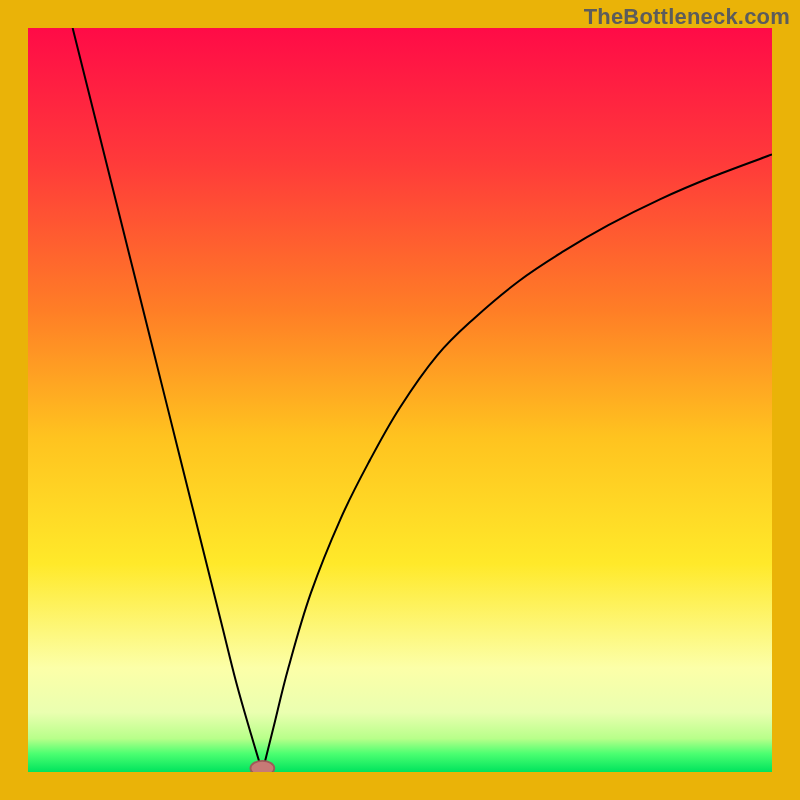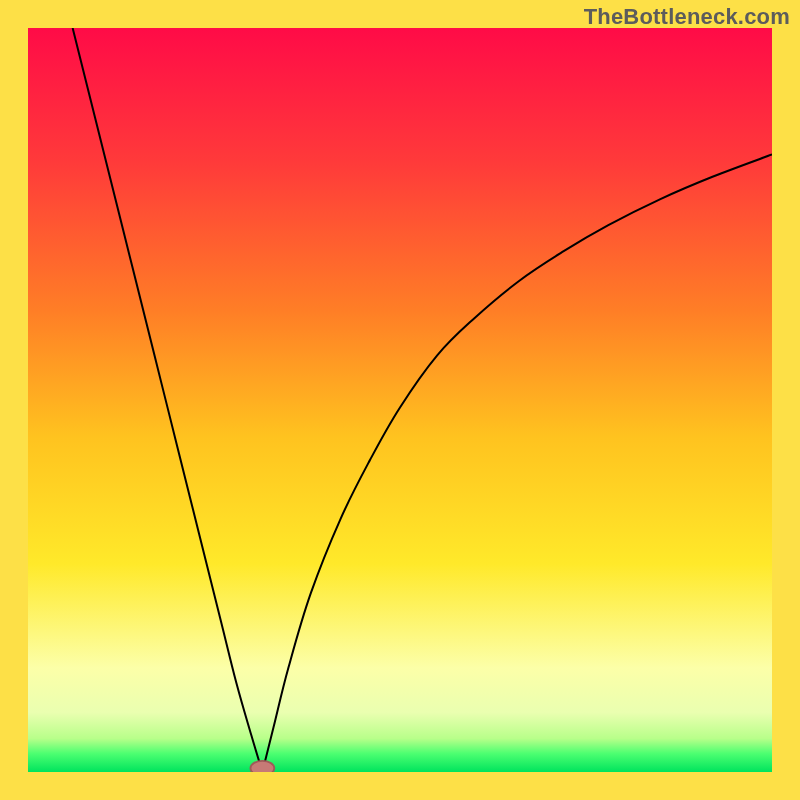--- a/index.html
+++ b/index.html
@@ -10,21 +10,21 @@
     background: #000;
     font-family: Arial, Helvetica, sans-serif;
     overflow: hidden;
   }
   .frame {
     position: absolute;
     left: 0;
     top: 0;
     width: 800px;
     height: 800px;
-    background: #fde047;
+    background: #eab308;
   }
   .plot {
     position: absolute;
     left: 28px;
     top: 28px;
     width: 744px;
     height: 744px;
   }
   .credit {
     position: absolute;

